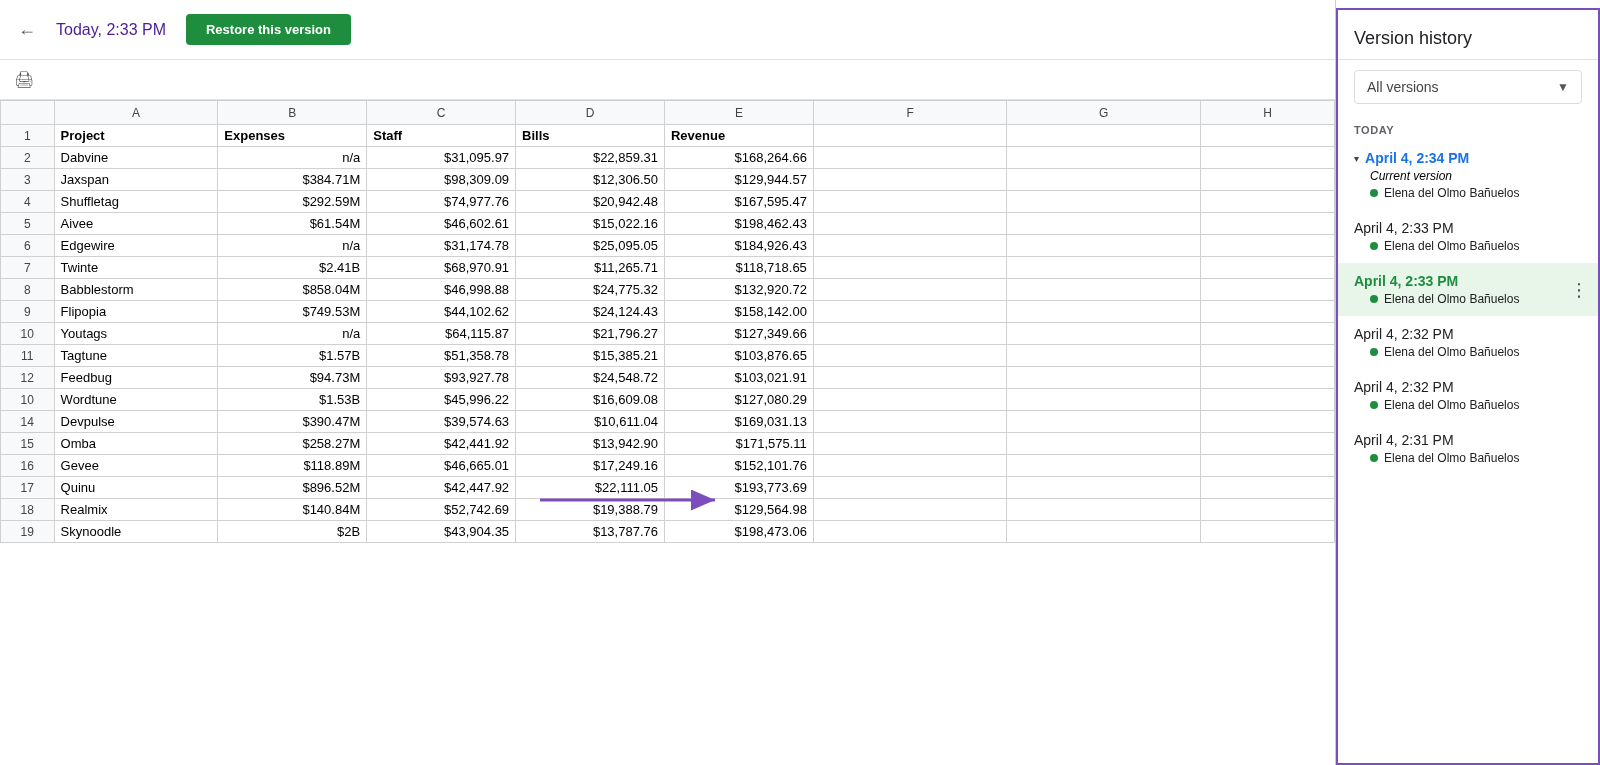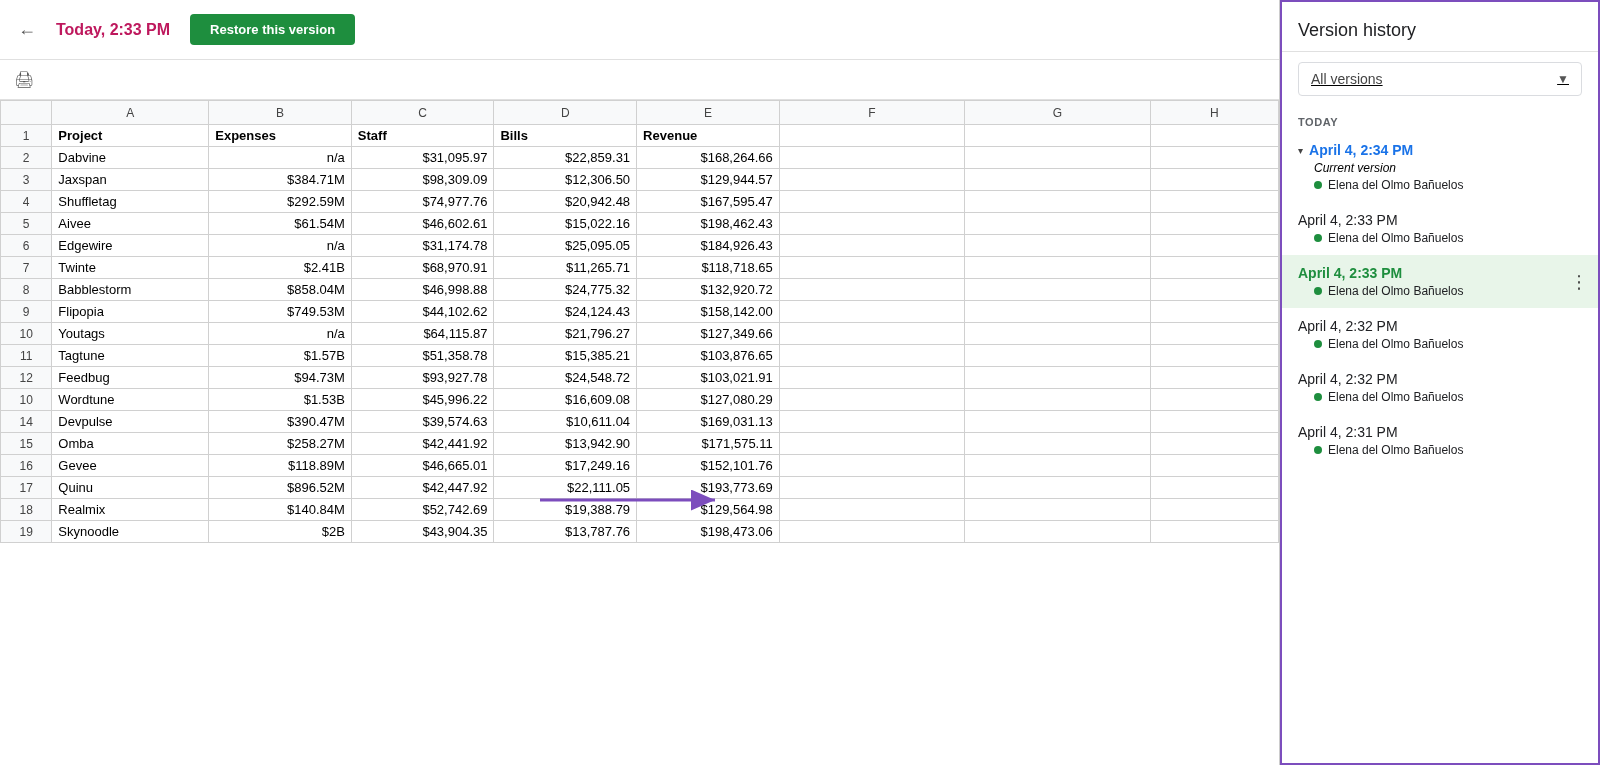--- a/index.html
+++ b/index.html
@@ -33,22 +33,22 @@
 
     .back-arrow {
       font-size: 18px;
       color: #555;
       cursor: pointer;
       user-select: none;
     }
 
     .version-title {
       font-size: 16px;
-      color: #be185d;
-      font-weight: 700;
+      color: #4c1d95;
+      font-weight: 400;
       text-align: right;
     }
 
     .restore-btn {
       background: #1e8e3e;
       color: #fff;
       border: none;
       border-radius: 4px;
       padding: 8px 20px;
       font-size: 13px;
@@ -113,46 +113,46 @@
       font-weight: bold;
     }
 
     
     .num-cell {
       text-align: right;
     }
 
     
     .right-panel {
-      width: 320px;
+      width: 264px;
       border: 2px solid #7c4dbd;
       display: flex;
       flex-direction: column;
       background: #fff;
       overflow-y: auto;
+      margin-top: 8px;
     }
 
     .vh-title {
       font-size: 18px;
       font-weight: 400;
       padding: 18px 16px 10px 16px;
       color: #202124;
       border-bottom: 1px solid #e0e0e0;
     }
 
     .vh-filter {
       display: flex;
       align-items: center;
       justify-content: space-between;
       margin: 10px 16px;
       border: 1px solid #dadce0;
       border-radius: 4px;
       padding: 8px 12px;
       cursor: pointer;
-      text-decoration: underline;
     }
 
     .vh-filter-label {
       color: #444;
       font-size: 14px;
     }
 
     .vh-filter-arrow {
       color: #555;
       font-size: 12px;

